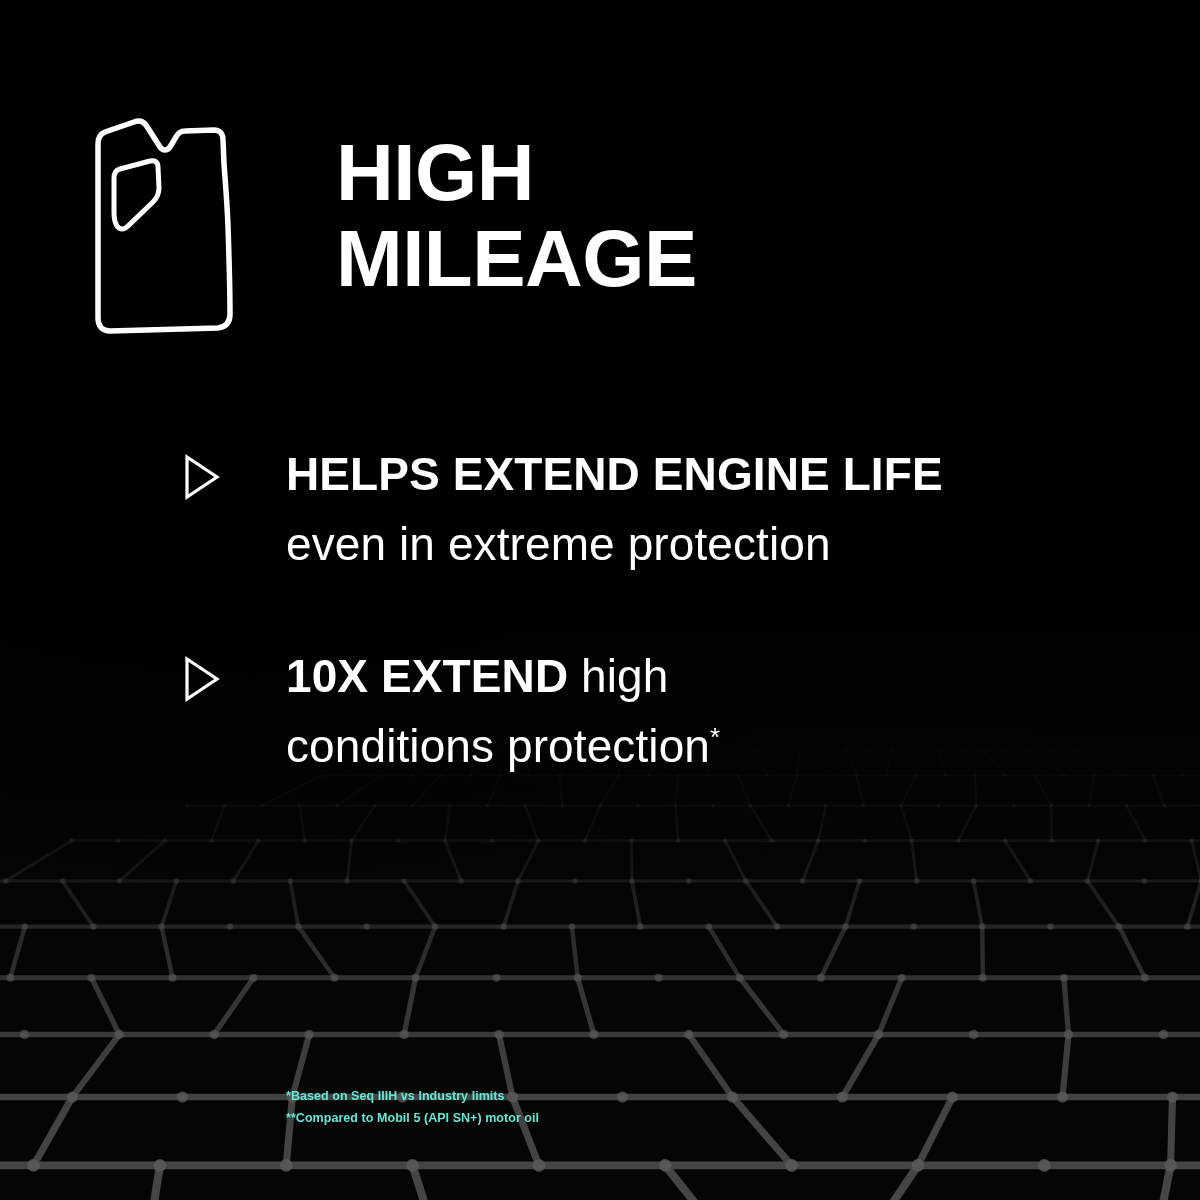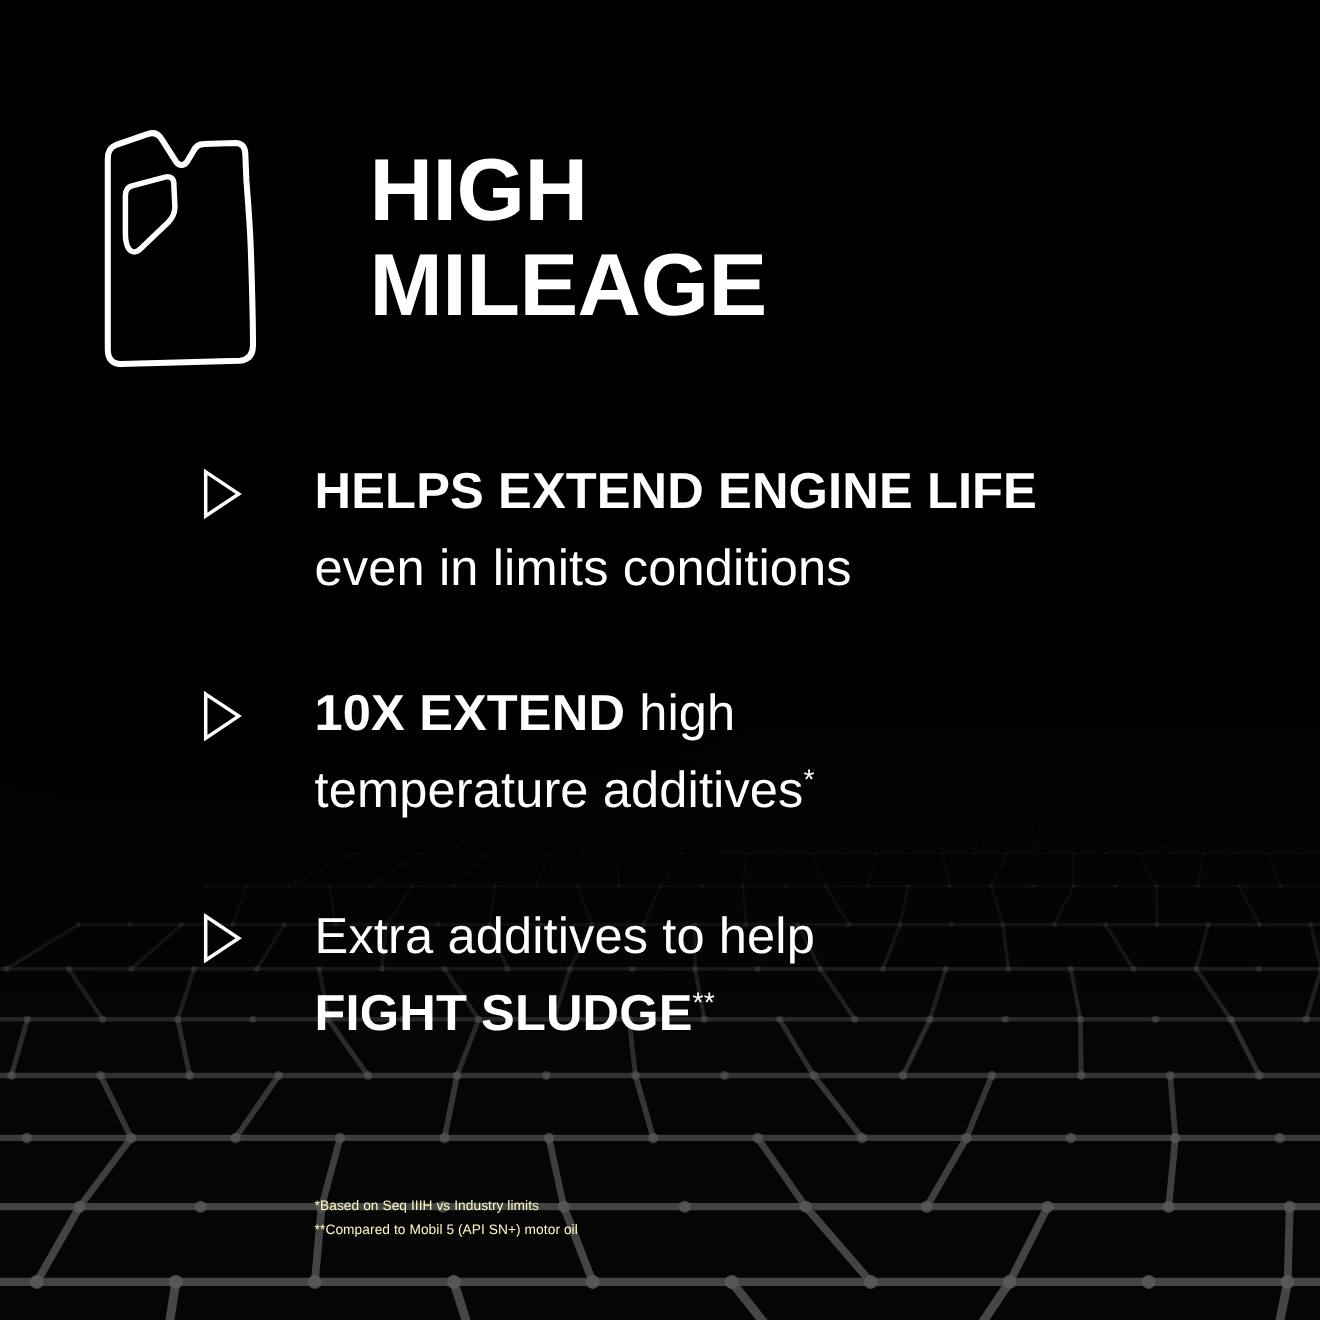--- a/index.html
+++ b/index.html
@@ -65,21 +65,21 @@
     font-weight: 700;
     line-height: 1.08;
     letter-spacing: -0.5px;
     white-space: pre-line;
   }
 
   
   .bullets {
     position: absolute;
     left: 0;
-    top: 412px;
+    top: 440px;
     width: 1200px;
   }
   .bullet-row {
     position: relative;
     min-height: 60px;
     padding-left: 286px;
     margin-bottom: 62px;
   }
   .bullet-row:last-child { margin-bottom: 0; }
 
@@ -106,23 +106,23 @@
     line-height: 0;
     font-weight: 400;
   }
 
   
   .footnotes {
     position: absolute;
     left: 286px;
     top: 1086px;
     font-size: 12.5px;
-    font-weight: 400;
+    font-weight: 700;
     line-height: 1.72;
-    color: #fef9c3;
+    color: #5eead4;
     letter-spacing: 0.05px;
   }
   .footnote-line { display: block; white-space: pre; }
 </style>
 </head>
 <body>
 
 <div id="poster">
 
   <svg id="bg-honeycomb" viewBox="0 0 1200 1200" preserveAspectRatio="none" aria-hidden="true">
@@ -1398,43 +1398,34 @@
     </div>
 
     <div class="bullets">
 
       <div class="bullet-row">
         <svg class="tri-icon" viewBox="0 0 38 46" aria-hidden="true">
           <path d="M4 3 L34 23 L4 43 Z" fill="none" stroke="#ffffff" stroke-width="3.2" stroke-linejoin="miter" stroke-linecap="square"></path>
         </svg>
         <div class="bullet-text">
           <span class="strong">HELPS EXTEND ENGINE LIFE</span><span></span><br>
-          <span>even in limits conditions</span>
+          <span>even in extreme protection</span>
         </div>
       </div>
 
       <div class="bullet-row">
         <svg class="tri-icon" viewBox="0 0 38 46" aria-hidden="true">
           <path d="M4 3 L34 23 L4 43 Z" fill="none" stroke="#ffffff" stroke-width="3.2" stroke-linejoin="miter" stroke-linecap="square"></path>
         </svg>
         <div class="bullet-text">
           <span class="strong">10X EXTEND</span><span> high</span><br>
-          <span>temperature additives</span><sup>*</sup>
+          <span>conditions protection</span><sup>*</sup>
         </div>
       </div>
 
-      <div class="bullet-row">
-        <svg class="tri-icon" viewBox="0 0 38 46" aria-hidden="true">
-          <path d="M4 3 L34 23 L4 43 Z" fill="none" stroke="#ffffff" stroke-width="3.2" stroke-linejoin="miter" stroke-linecap="square"></path>
-        </svg>
-        <div class="bullet-text">
-          <span>Extra additives to help</span><br>
-          <span class="strong">FIGHT SLUDGE</span><sup>**</sup>
-        </div>
-      </div>
 
     </div>
 
     <div class="footnotes">
       <span class="footnote-line">*Based on Seq IIIH vs Industry limits</span>
       <span class="footnote-line">**Compared to Mobil 5 (API SN+) motor oil</span>
     </div>
 
   </div>
 </div>

